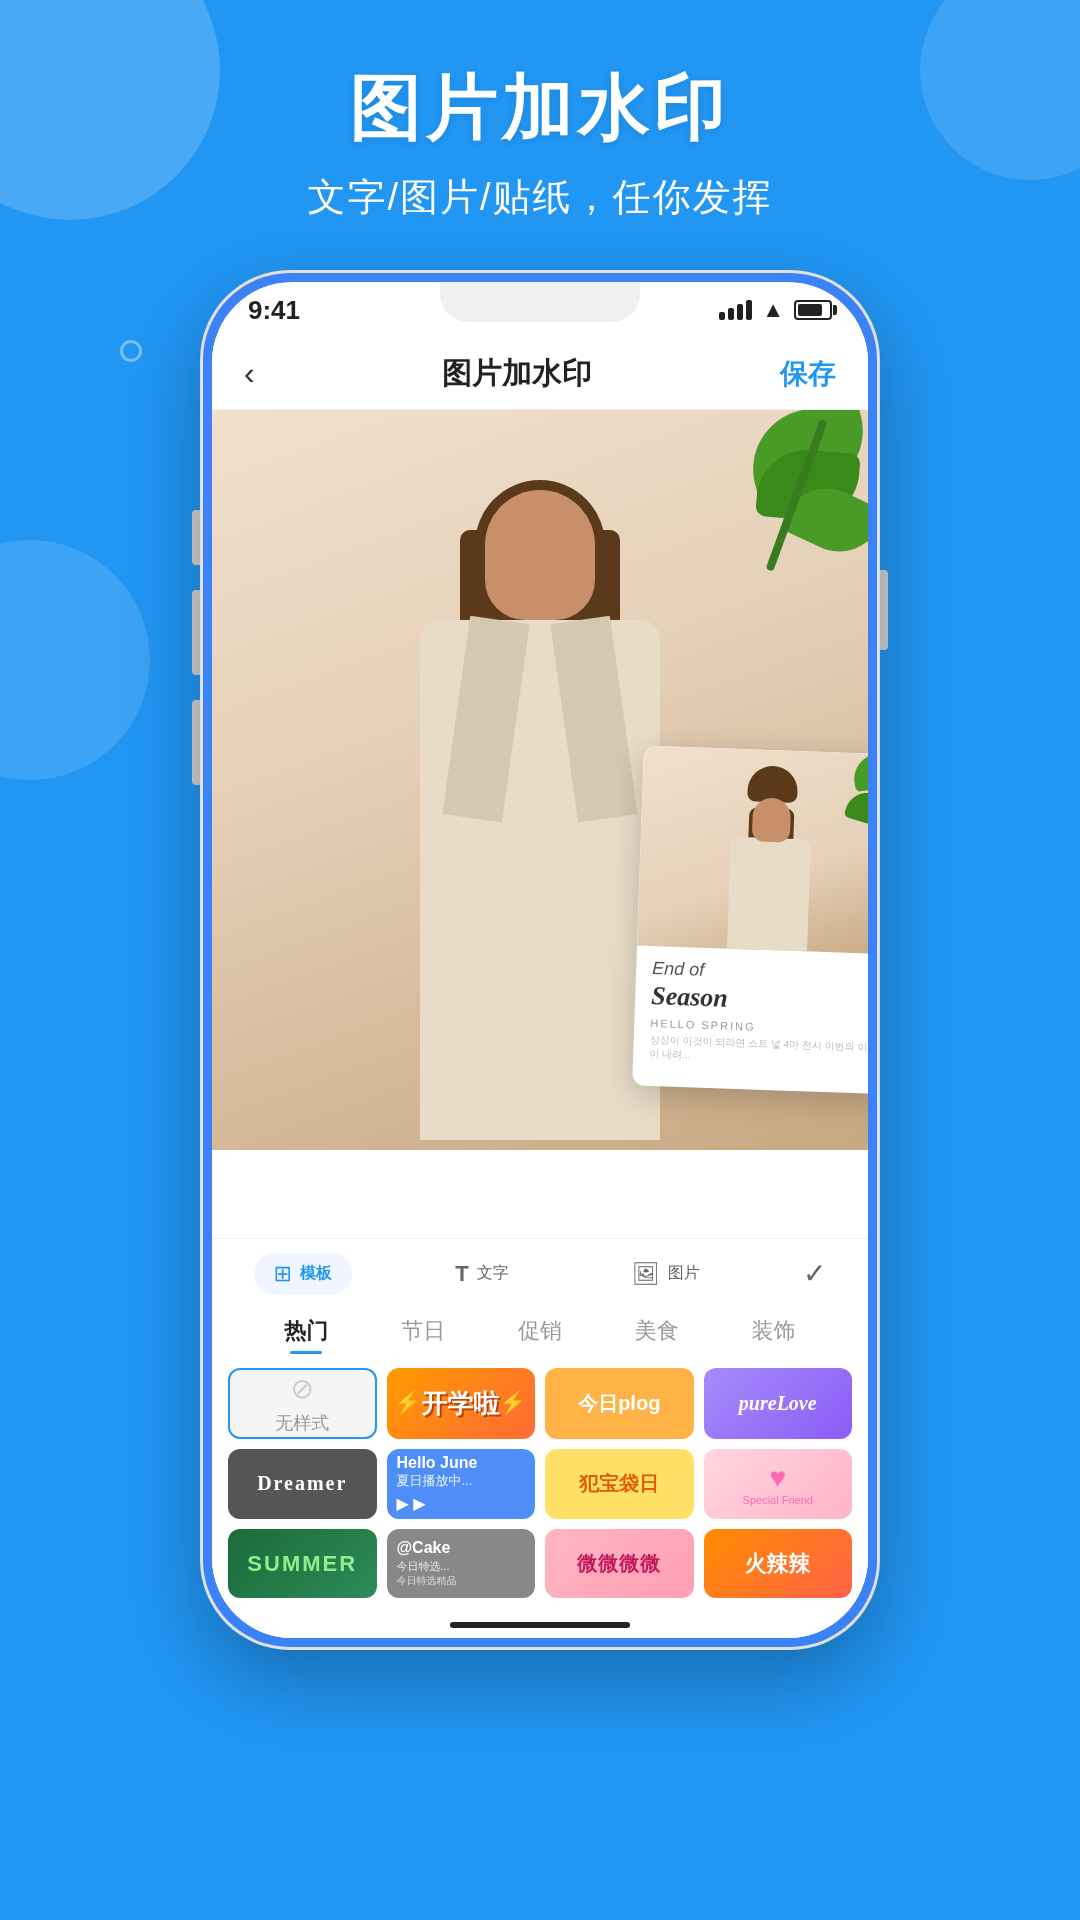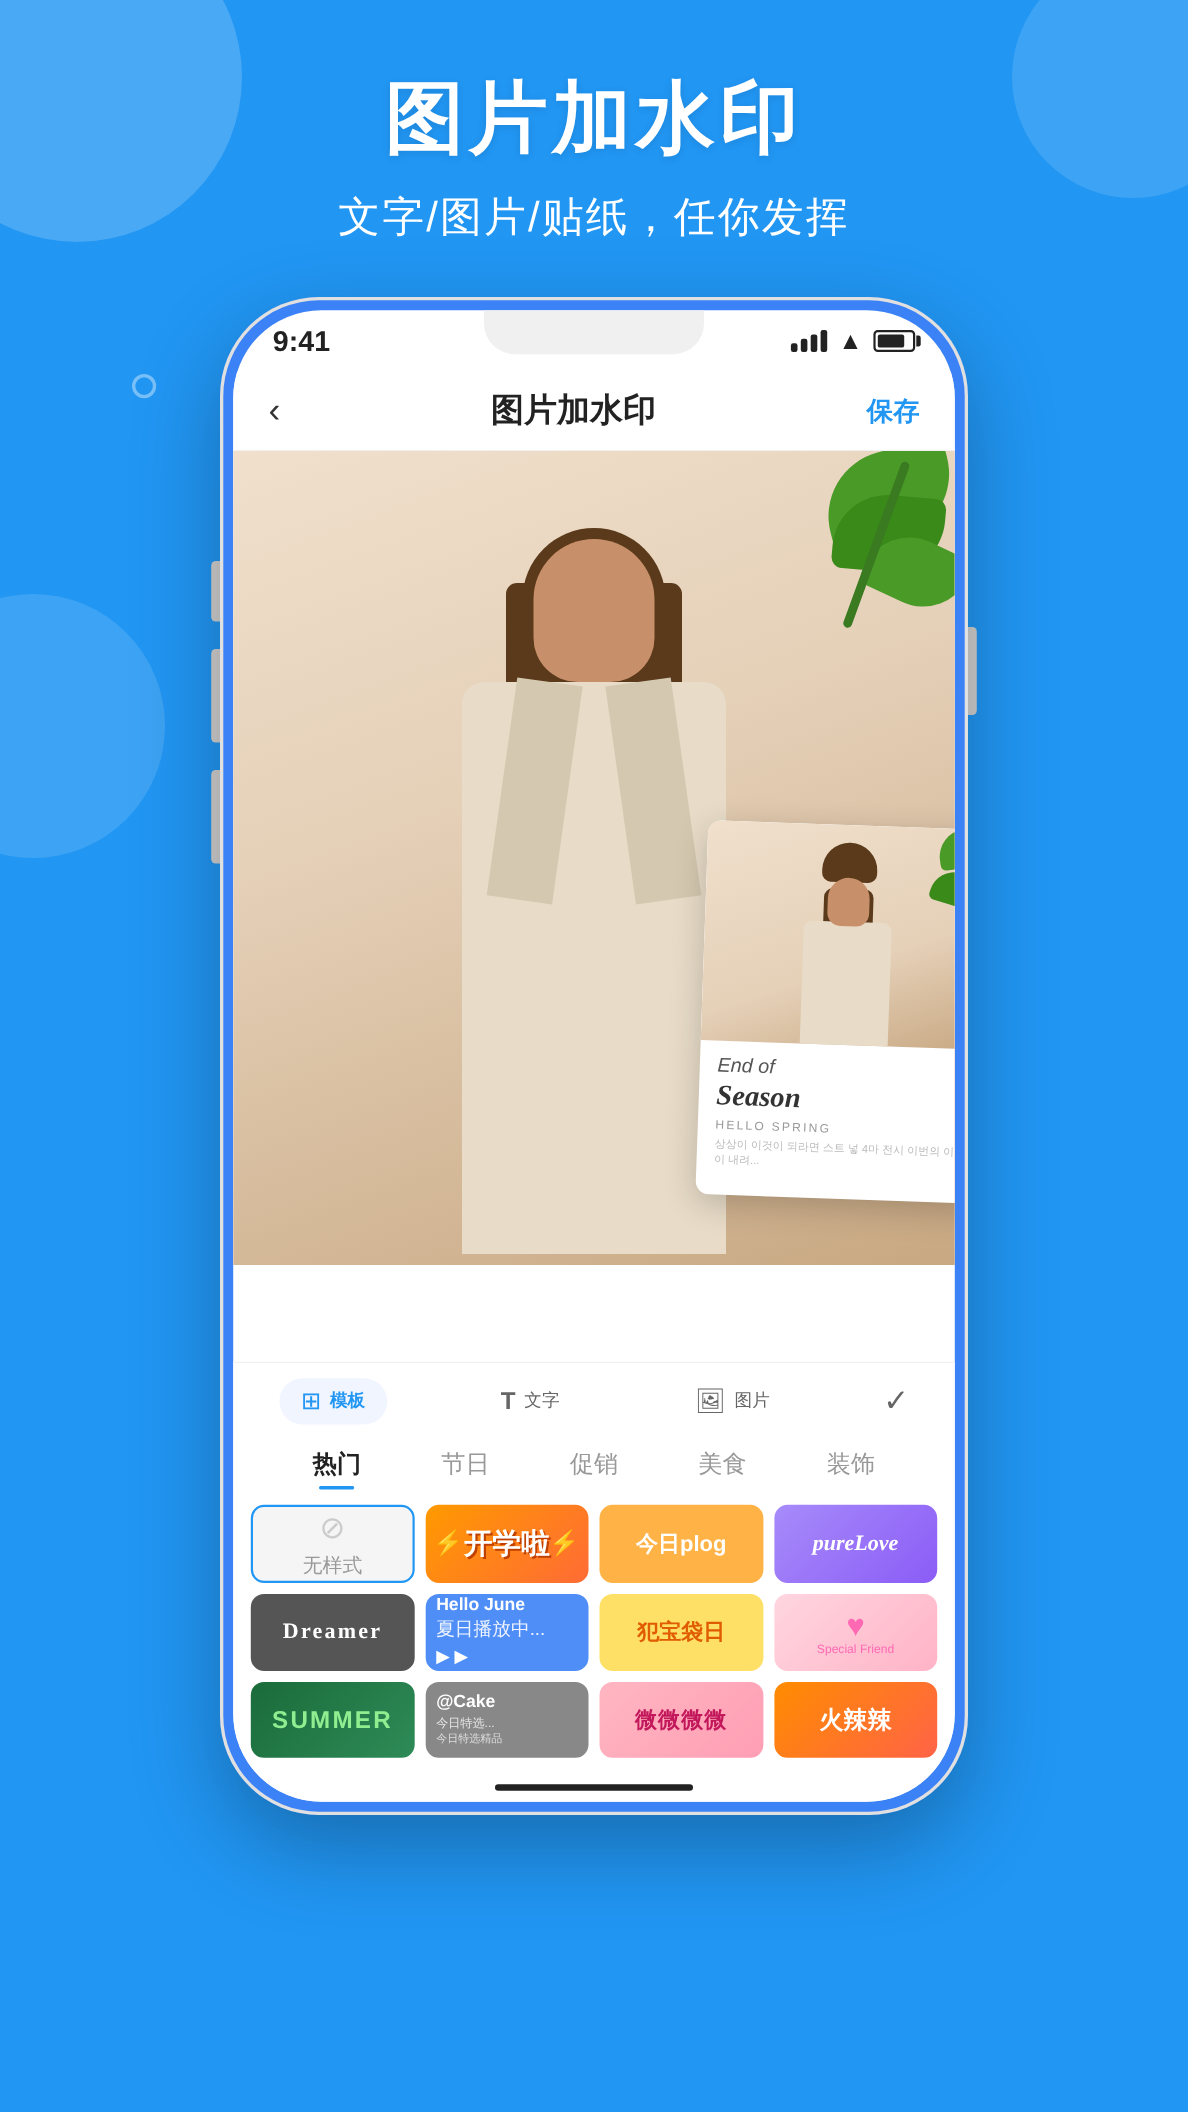--- a/index.html
+++ b/index.html
@@ -175,21 +175,21 @@
       font-size: 32px;
       color: #333;
       cursor: pointer;
     }
     .nav-title {
       font-size: 30px;
       font-weight: 600;
       color: #222;
     }
     .nav-save {
-      font-size: 24px;
+      font-size: 28px;
       color: #2196F3;
       font-weight: 600;
       cursor: pointer;
     }
 
     
     .image-area {
       position: absolute;
       top: 128px; left: 0; right: 0;
       height: 740px;
@@ -560,21 +560,21 @@
     
     .tpl-hello {
       background: #4f8ef7;
       display: flex;
       flex-direction: column;
       align-items: flex-start;
       justify-content: center;
       padding: 10px;
     }
     .tpl-hello-line1 { font-size: 16px; color: #fff; font-weight: 600; }
-    .tpl-hello-line2 { font-size: 17px; color: rgba(255,255,255,0.9); }
+    .tpl-hello-line2 { font-size: 13px; color: rgba(255,255,255,0.9); }
     .tpl-hello-dots { color: #fff; font-size: 16px; margin-top: 4px; }
 
     
     .tpl-yellow {
       background: #ffe066;
       display: flex;
       align-items: center;
       justify-content: center;
     }
     .tpl-yellow-text {

